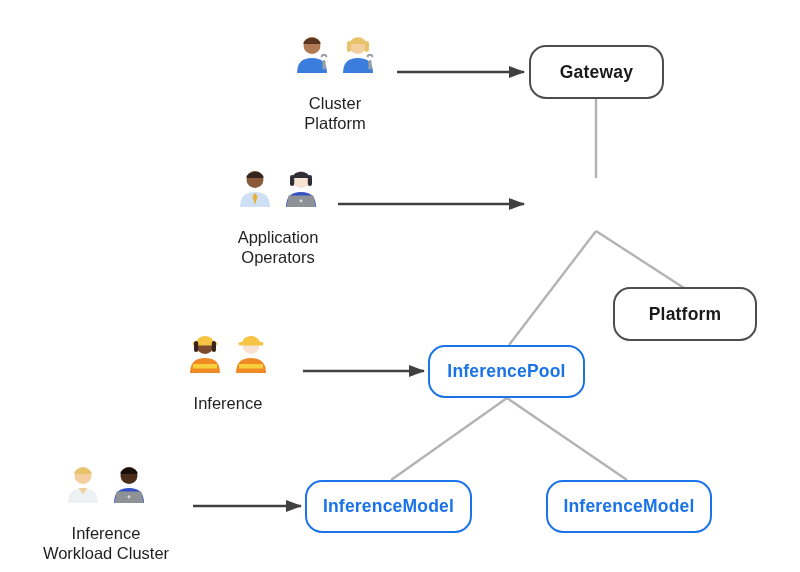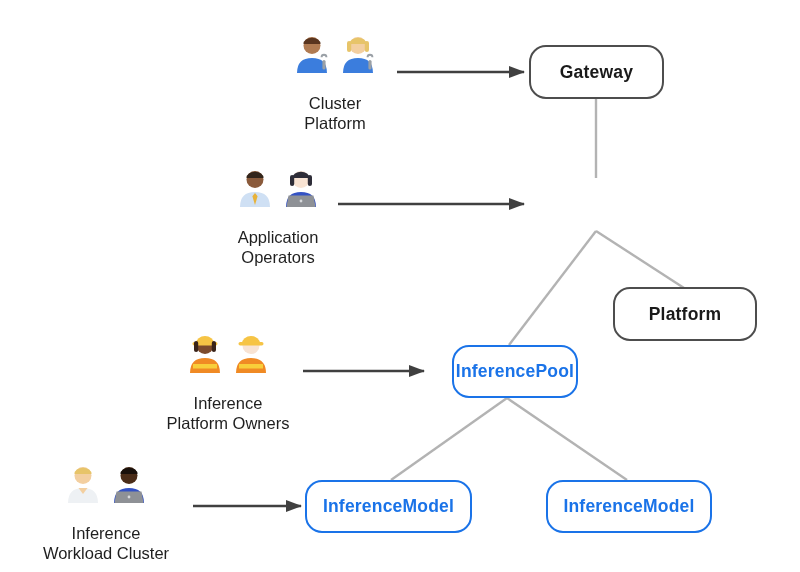--- a/index.html
+++ b/index.html
@@ -7,21 +7,21 @@
           font-family:"Liberation Sans",sans-serif;overflow:hidden;}
   svg.wires{position:absolute;left:0;top:0;}
   .node{position:absolute;display:flex;align-items:center;justify-content:center;
         background:#ffffff;border-radius:17px;font-weight:bold;font-size:17.5px;
         letter-spacing:.2px;box-sizing:border-box;}
   .node.dark{border:2.4px solid #4d4d4d;color:#1a1a1a;}
   .node.blue{border:2.4px solid #1a73e8;color:#1a73e8;}
   #n-gateway{left:529px;top:45px;width:135px;height:54px;}
   #n-httproute{left:527px;top:178px;width:139px;height:53px;}
   #n-service{left:613px;top:287px;width:144px;height:54px;}
-  #n-inferencepool{left:452px;top:345px;width:126px;height:53px;}
+  #n-inferencepool{left:428px;top:345px;width:157px;height:53px;}
   #n-inferencemodel-1{left:305px;top:480px;width:167px;height:53px;}
   #n-inferencemodel-2{left:546px;top:480px;width:166px;height:53px;}
   .persona{position:absolute;width:200px;display:flex;flex-direction:column;align-items:center;}
   #p-cluster-operators{left:235px;top:31px;}
   #p-application-developers{left:178px;top:165px;}
   #p-platform-owners{left:128px;top:331px;}
   #p-workload-owners{left:6px;top:461px;}
   .persona .plabel{margin-top:18px;font-size:16.5px;line-height:20px;color:#1f1f1f;text-align:center;}
 </style>
 </head>
@@ -121,21 +121,20 @@
         <g transform="translate(46,0)">
           <path d="M4,42 Q4,27 19,27 Q34,27 34,42 Z" fill="#f08a24"></path>
           <rect x="7" y="33" width="24" height="4.5" fill="#f8ce3a"></rect>
           <circle cx="19" cy="14.5" r="8.5" fill="#f8e3d3"></circle>
           <path d="M10,12.5 a9,7.5 0 0 1 18,0 Z" fill="#f6c445"></path>
           <rect x="6.5" y="11" width="25" height="3.4" rx="1.7" fill="#f6c445"></rect>
         </g>
       </svg>
     <div class="plabel">
       <div>Inference</div>
-      <div>Platform Owners</div>
     </div>
   </div>
 
   <div class="persona" id="p-workload-owners">
     <svg viewBox="0 0 84 44" width="84" height="44">
         <g>
           <path d="M4,42 Q4,27 19,27 Q34,27 34,42 Z" fill="#eef1f4"></path>
           <path d="M14.5,27 L19,33 L23.5,27 Z" fill="#f3cfa0"></path>
           <circle cx="19" cy="14.5" r="8.5" fill="#f3cfa0"></circle>
           <path d="M10.5,13 a8.5,6.2 0 0 1 17,0 Z" fill="#e7c469"></path>

